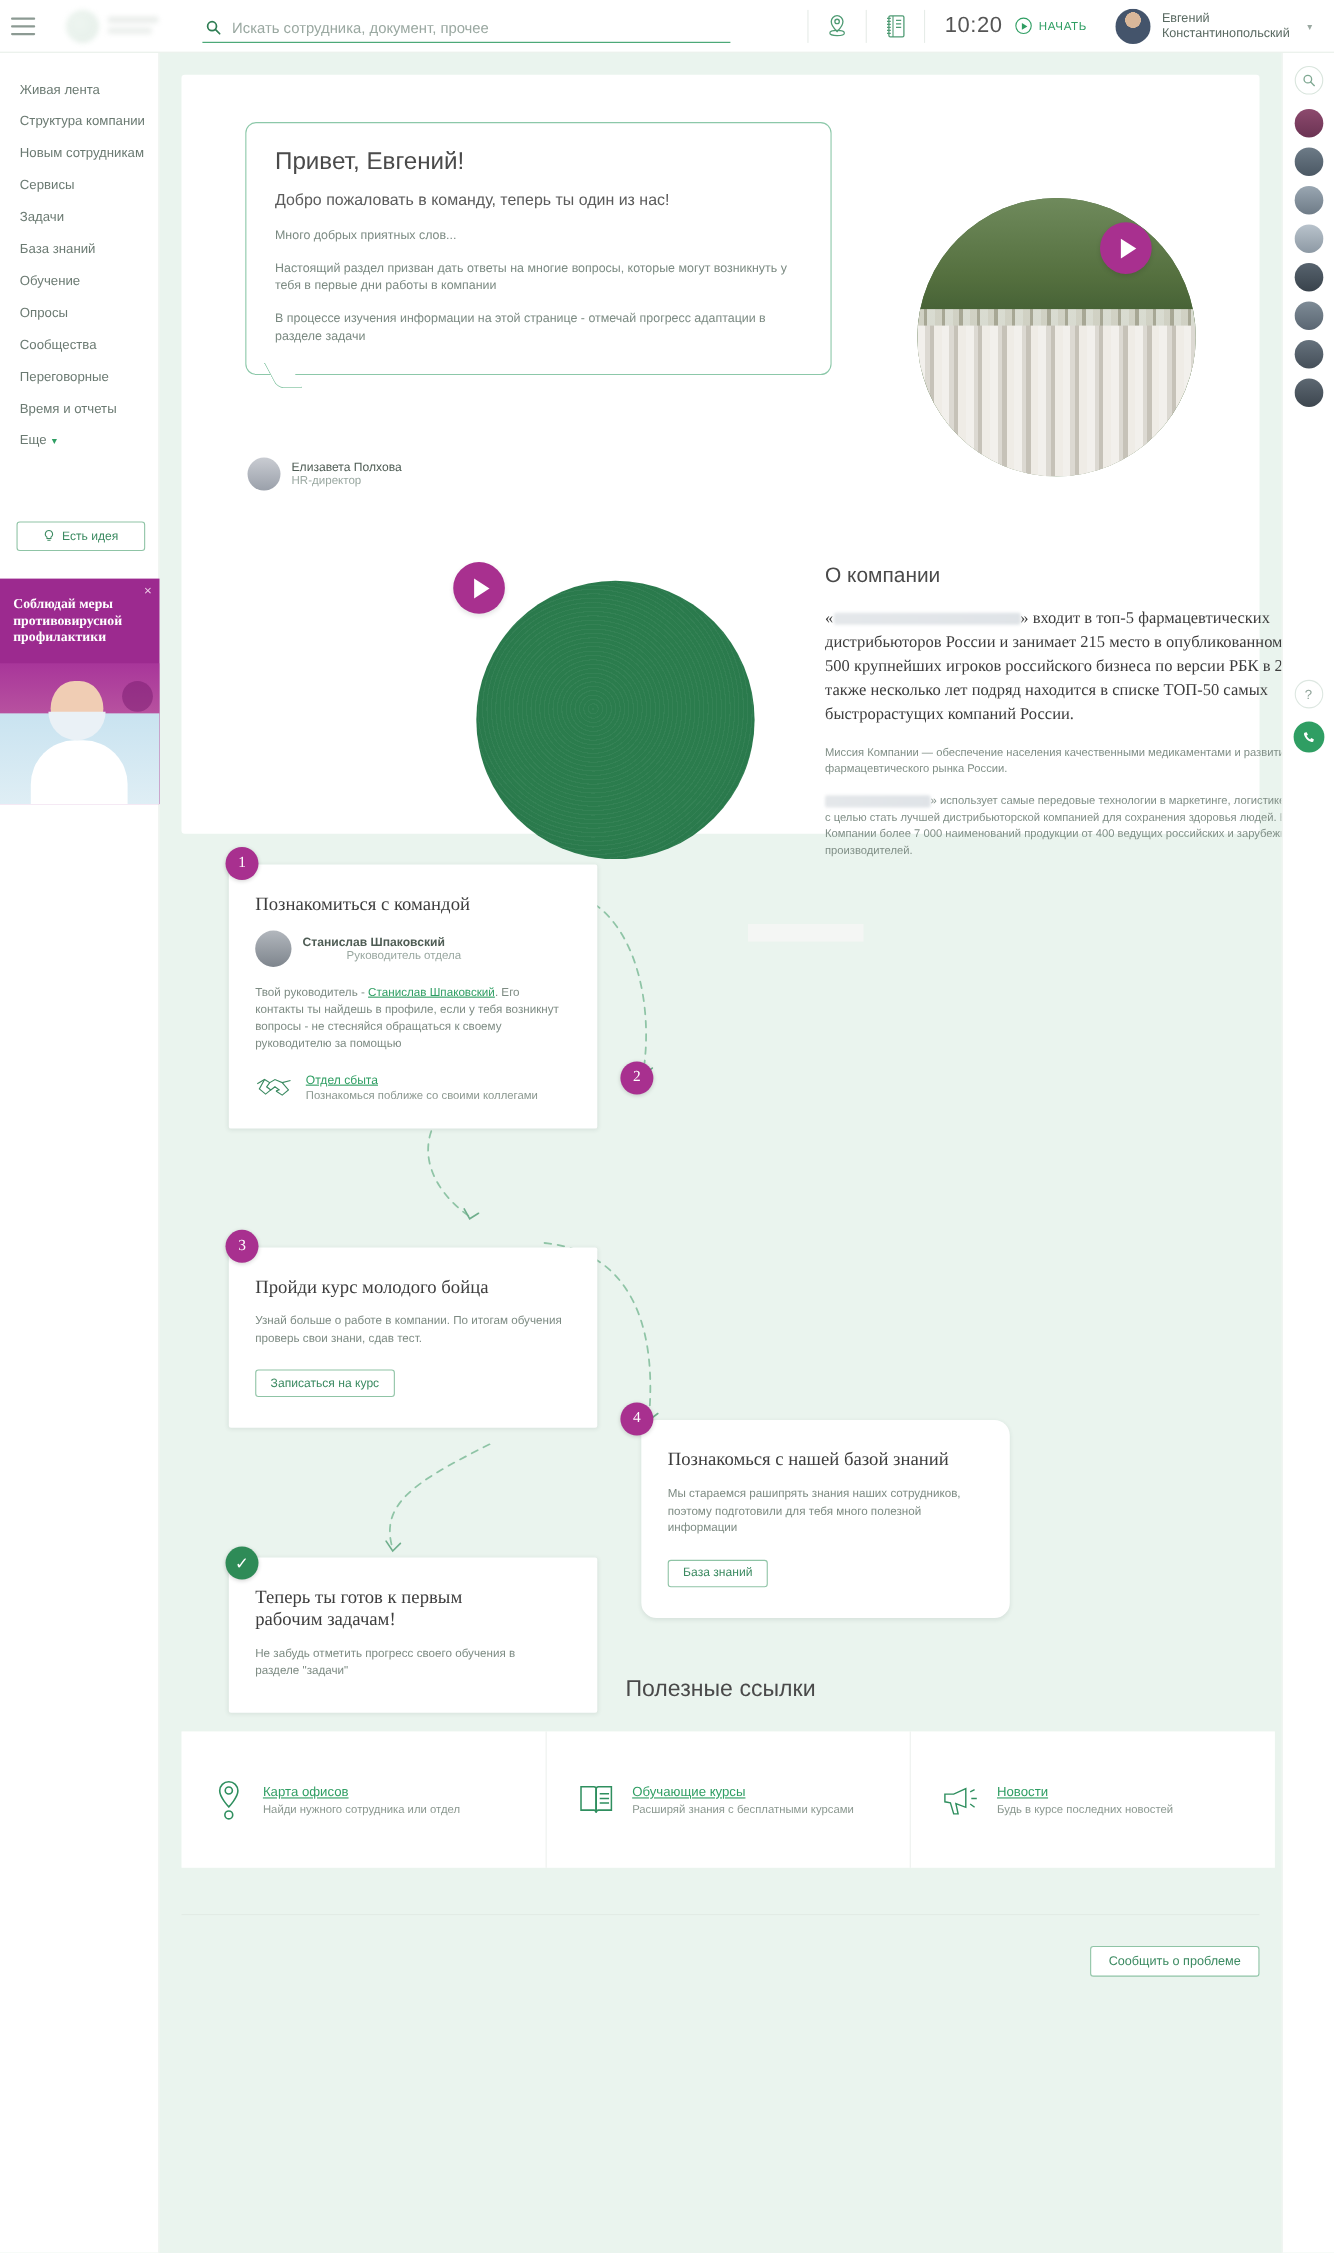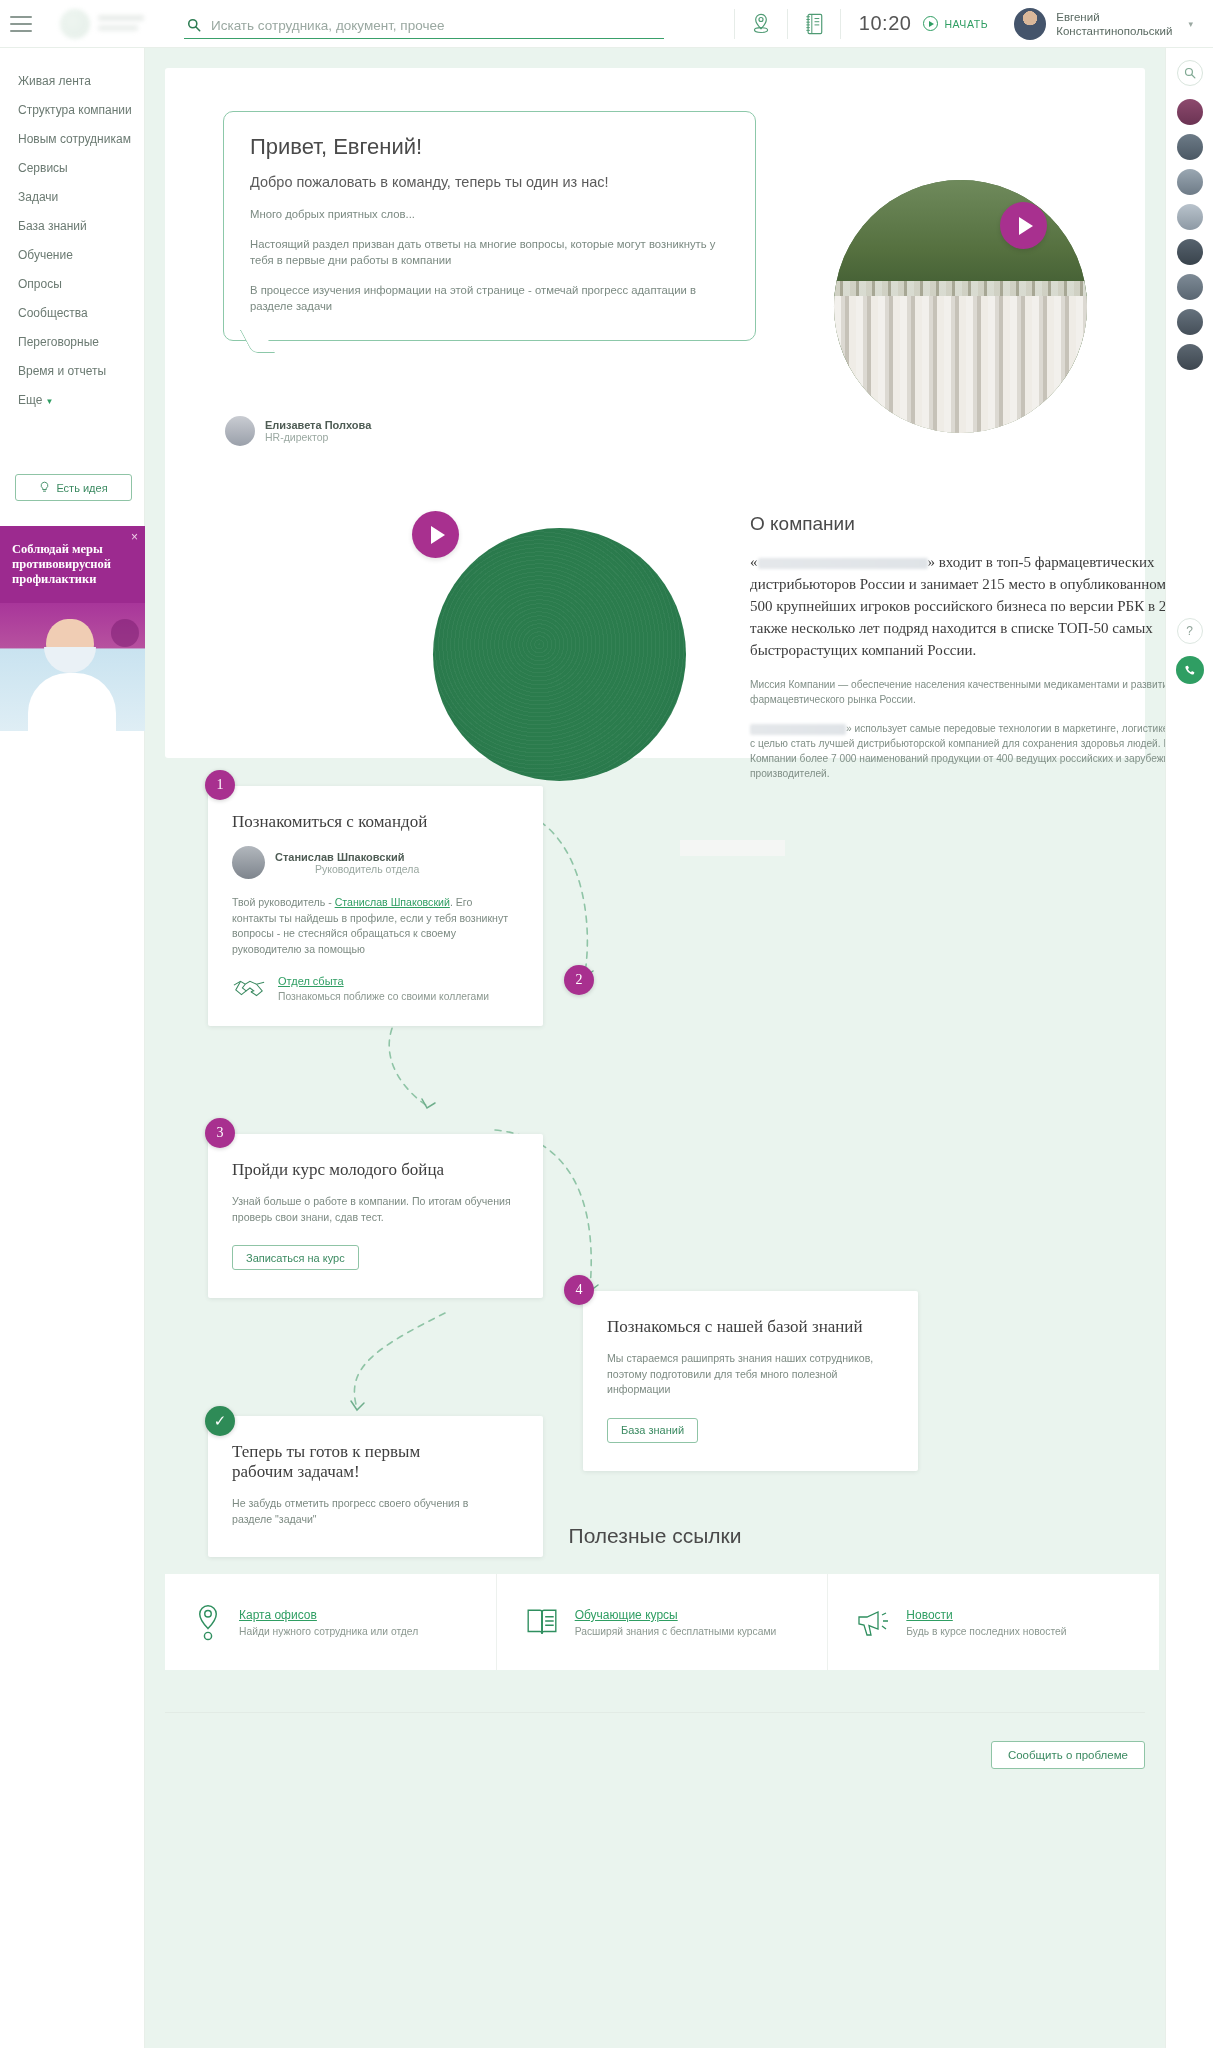--- a/index.html
+++ b/index.html
@@ -92,21 +92,21 @@
   .bubble:after { content:""; position:absolute; left:22px; bottom:-13px; width:22px; height:22px;
                   border-left:1.4px solid #8cc8a9; border-bottom:1.4px solid #8cc8a9; background:#fff;
                   transform:skewX(28deg); border-radius:0 0 0 6px;}
   .b-h1 { font-size:22px; color:#4a4a4a; font-weight:400; margin:0 0 14px 0;}
   .b-h2 { font-size:14.5px; color:#5b5b5b; margin:0 0 16px 0;}
   .b-p  { font-size:11.3px; color:#7b8a82; line-height:16px; margin:0 0 14px 0;}
   .b-p:last-child { margin-bottom:0;}
 
   .author { position:absolute; left:60px; top:348px; display:flex; align-items:center; gap:10px;}
   .author .aav { width:30px; height:30px; border-radius:50%; overflow:hidden; background:#e7e9ec;}
-  .author .an { font-size:11px; color:#4e5c54; font-weight:bold; }
+  .author .an { font-size:11px; color:#4e5c54; font-weight:normal; }
   .author .ar { font-size:10.5px; color:#9aa8a1; }
 
   .hero-photo { position:absolute; right:58px; top:112px; width:253px; height:253px; border-radius:50%;
                 overflow:hidden; background:#4b6b3c;}
   .hero-photo .sky { position:absolute; inset:0;
       background:linear-gradient(180deg,#6f8a5c 0%, #55703f 28%, #3e5a31 48%, #7c8f6b 70%, #e8e4dd 100%);}
   .hero-photo .crowd { position:absolute; left:0; right:0; bottom:0; height:54%;
       background:repeating-linear-gradient(90deg,#f2f0ec 0 7px,#dcd9d2 7px 11px,#c6c2b8 11px 15px,#efece6 15px 22px);}
   .hero-photo .crowd2 { position:absolute; left:0; right:0; bottom:38%; height:22%;
       background:repeating-linear-gradient(90deg,#e9e5dd 0 6px,#b9b4a6 6px 9px,#f3f1ec 9px 16px); opacity:.85;}
@@ -147,21 +147,21 @@
   .p-person .pn { font-size:11px; color:#4e5c54; font-weight:bold;}
   .p-person .pr { font-size:10.5px; color:#9aa8a1;margin-left:40px;}
   .lnk { color:#2f9e63; text-decoration:underline; }
   .dept { display:flex; align-items:center; gap:12px; margin-top:16px;}
   .dept .dt a { font-size:11px; }
   .dept .dd { font-size:10.3px; color:#8b9890; margin-top:3px;}
   .ghost-card { position:absolute; left:535px; top:72px; width:105px; height:16px; background:#f4f6f4; }
 
   
   .links-title { text-align:center; font-size:21px; color:#4a4a4a; font-weight:400; margin:16px 0 0 0;}
-  .links-row { margin:26px 6px 0 20px; background:#fff; display:flex; height:96px; }
+  .links-row { margin:26px 6px 0 20px; background:#fff; display:flex; height:124px; }
   .lcol { flex:1; display:flex; align-items:center; gap:16px; padding:0 28px; }
   .lcol + .lcol { border-left:1px solid #edf1ee; }
   .lcol .ltxt a { font-size:12px; }
   .lcol .lsub { font-size:10.3px; color:#8b9890; margin-top:4px;}
 
   .footer { margin:42px 20px 0 20px; border-top:1px solid #e2ebe5; height:84px; display:flex;
             align-items:center; justify-content:flex-end; }
   .report-btn { height:28px; padding:0 16px; border:1px solid #8fc4a6; border-radius:3px; background:#fff;
                 color:#3b8a61; font-size:11.5px; cursor:pointer; font-family:"Liberation Sans", sans-serif;}
 
@@ -397,21 +397,21 @@
       <div class="badge" style="left:419px; top:197px; z-index:4;">2</div>
 
       <div class="badge" style="left:60px; top:350px; z-index:4;">3</div>
       <div class="pcard" style="left:63px; top:366px; width:335px; padding:26px 24px 28px 24px;">
         <h3>Пройди курс молодого бойца</h3>
         <p>Узнай больше о работе в компании. По итогам обучения проверь свои знани, сдав тест.</p>
         <div class="btn-o" style="margin-top:20px;">Записаться на курс</div>
       </div>
 
       <div class="badge" style="left:419px; top:507px; z-index:4;">4</div>
-      <div class="pcard" style="left:438px; top:523px; width:335px; padding:26px 24px 28px 24px;">
+      <div class="pcard" style="left:438px; top:523px; width:335px; padding:26px 24px 28px 24px;border-radius:14px;">
         <h3>Познакомься с нашей базой знаний</h3>
         <p>Мы стараемся рашипрять знания наших сотрудников, поэтому подготовили для тебя много полезной информации</p>
         <div class="btn-o" style="margin-top:20px;">База знаний</div>
       </div>
 
       <div class="badge done" style="left:60px; top:638px; z-index:4;">✓</div>
       <div class="pcard" style="left:63px; top:648px; width:335px; padding:26px 24px 30px 24px;">
         <h3 style="max-width:220px;">Теперь ты готов к первым рабочим задачам!</h3>
         <p style="max-width:250px;">Не забудь отметить  прогресс своего обучения в разделе "задачи"</p>
       </div>

